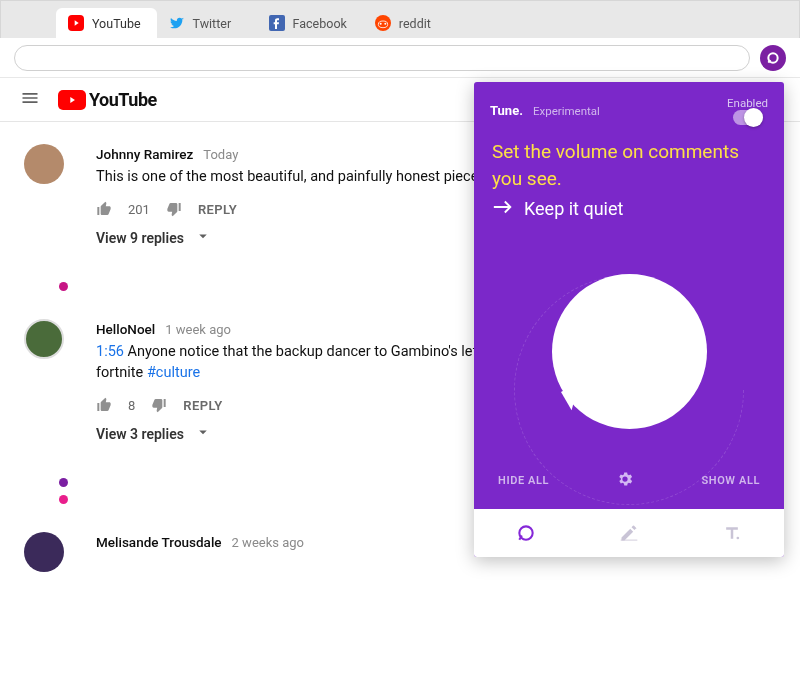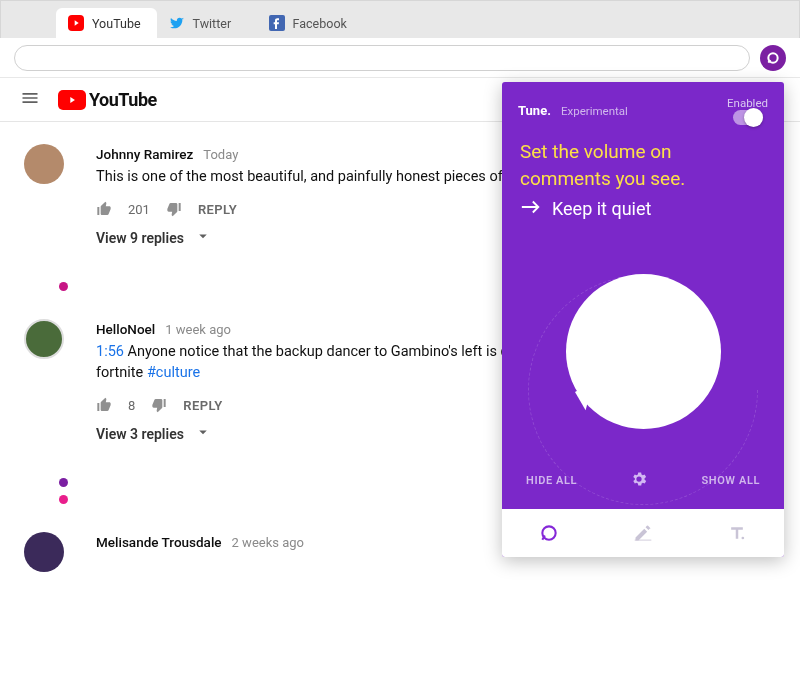--- a/index.html
+++ b/index.html
@@ -125,21 +125,21 @@
 
   .sep-dot {
     width: 9px; height: 9px; border-radius: 50%;
     margin: 10px 0 28px 35px;
   }
 
   
   .tune-panel {
     position: absolute;
     top: 82px; right: 16px;
-    width: 282px;
+    width: 310px;
     background: #7b28c9;
     border-radius: 3px;
     box-shadow: 0 4px 18px rgba(0,0,0,.25);
     color: #fff;
     overflow: hidden;
   }
   .tune-top {
     display: flex; align-items: center; justify-content: space-between;
     padding: 14px 16px 8px;
     font-size: 12px;
@@ -228,20 +228,31 @@
     <span>Twitter</span>
   </div>
   <div class="tab">
     <span class="favicon">
       <svg width="16" height="16" viewBox="0 0 24 24">
           <rect width="24" height="24" rx="3" fill="#4267B2"></rect>
           <path d="M15 8h-2c-.3 0-1 .1-1 1v2h3l-.4 3H12v7H9v-7H7v-3h2V8.5C9 6 10.5 5 12.5 5H15v3z" fill="#fff"></path>
         </svg>
     </span>
     <span>Facebook</span>
+  </div>
+  <div class="tab">
+    <span class="favicon">
+      <svg width="16" height="16" viewBox="0 0 24 24">
+          <circle cx="12" cy="12" r="12" fill="#ff4500"></circle>
+          <circle cx="8.5" cy="13" r="1.5" fill="#fff"></circle>
+          <circle cx="15.5" cy="13" r="1.5" fill="#fff"></circle>
+          <ellipse cx="12" cy="14" rx="7" ry="5" fill="none" stroke="#fff" stroke-width="1.2"></ellipse>
+        </svg>
+    </span>
+    <span>reddit</span>
   </div>
 </div>
 
 <div class="url-bar-row">
   <input class="url-input" value="" style="">
   <div class="ext-bubble">
     <svg width="16" height="16" viewBox="0 0 24 24" fill="none" stroke="#fff" stroke-width="3">
         <circle cx="12" cy="12" r="7"></circle>
         <path d="M5 19l3-4"></path>
       </svg>

